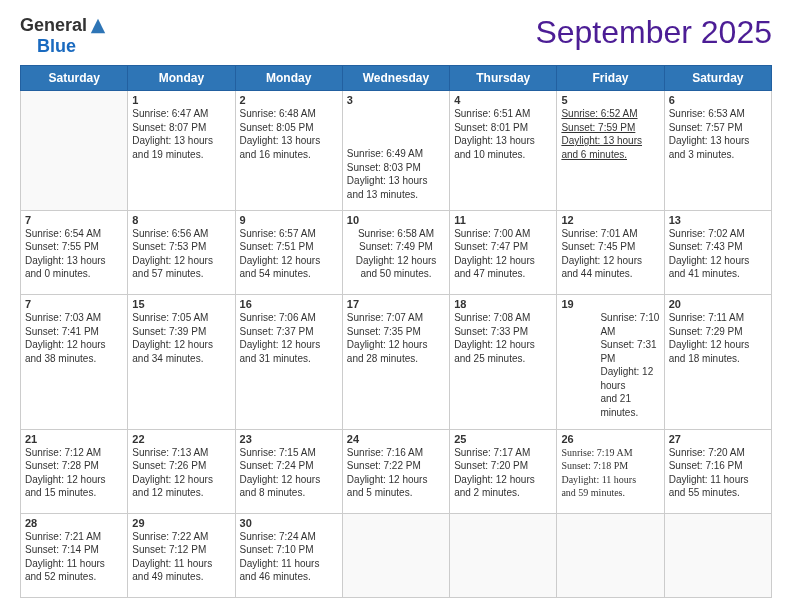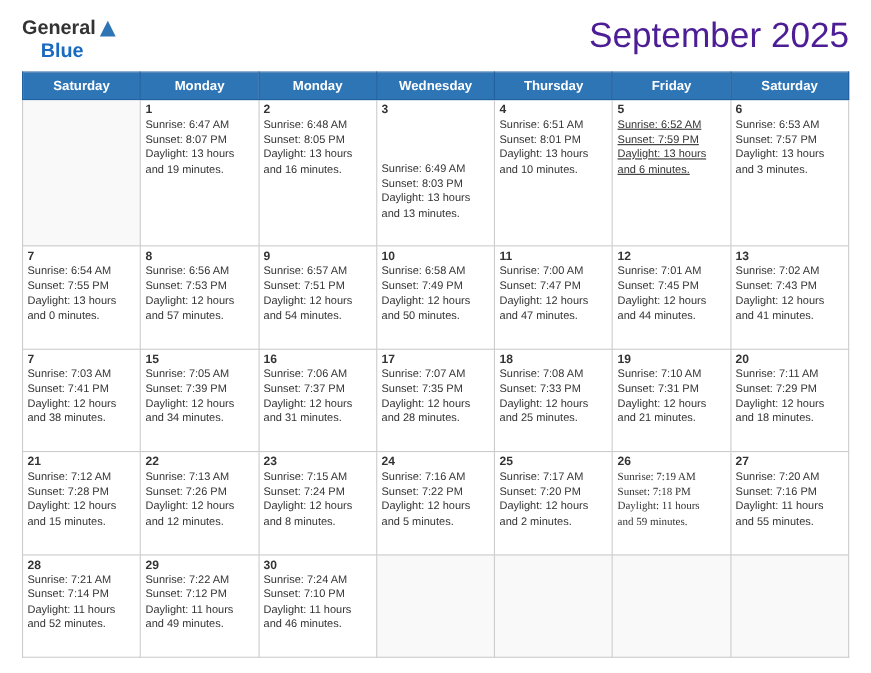--- a/index.html
+++ b/index.html
@@ -189,21 +189,21 @@
           </td>
           <td>
             <span class="day-number">9</span>
             <div class="day-info" style="white-space: pre-line;">Sunrise: 6:57 AM
 Sunset: 7:51 PM
 Daylight: 12 hours
 and 54 minutes.</div>
           </td>
           <td>
             <span class="day-number">10</span>
-            <div class="day-info" style="white-space: pre-line;">Sunrise: 6:58 AM
+            <div class="day-info" style="white-space: pre-line; text-align: center;">Sunrise: 6:58 AM
 Sunset: 7:49 PM
 Daylight: 12 hours
 and 50 minutes.</div>
           </td>
           <td>
             <span class="day-number">11</span>
             <div class="day-info" style="white-space: pre-line;">Sunrise: 7:00 AM
 Sunset: 7:47 PM
 Daylight: 12 hours
 and 47 minutes.</div>
@@ -254,21 +254,21 @@
           </td>
           <td>
             <span class="day-number">18</span>
             <div class="day-info" style="white-space: pre-line;">Sunrise: 7:08 AM
 Sunset: 7:33 PM
 Daylight: 12 hours
 and 25 minutes.</div>
           </td>
           <td>
             <span class="day-number">19</span>
-            <div class="day-info" style="white-space: pre-line;">Sunrise: 7:10 AM
+            <div class="day-info" style="white-space: pre-line; margin-left: 39px;">Sunrise: 7:10 AM
 Sunset: 7:31 PM
 Daylight: 12 hours
 and 21 minutes.</div>
           </td>
           <td>
             <span class="day-number">20</span>
             <div class="day-info" style="white-space: pre-line;">Sunrise: 7:11 AM
 Sunset: 7:29 PM
 Daylight: 12 hours
 and 18 minutes.</div>

